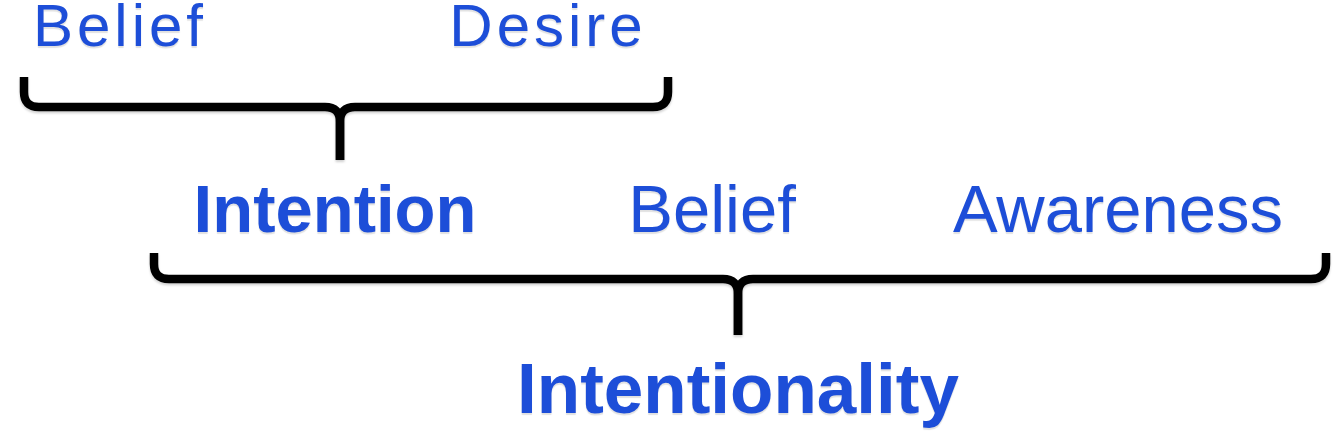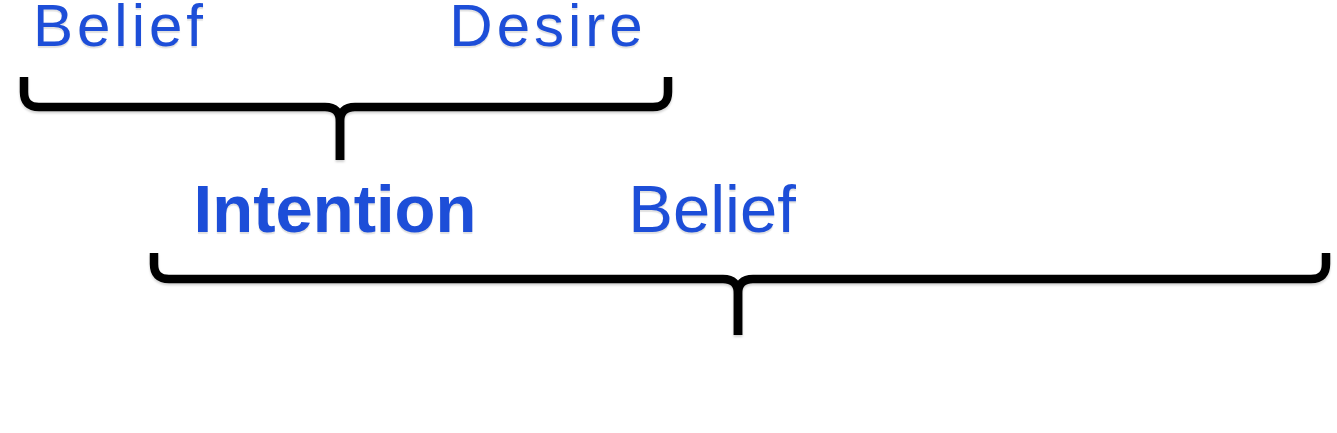--- a/index.html
+++ b/index.html
@@ -71,15 +71,17 @@
       <path d="M 154 253 L 154 264 Q 154 279 169 279 L 723 279 Q 738 279 738 294 L 738 335"></path>
       <path d="M 1326 253 L 1326 264 Q 1326 279 1311 279 L 753 279 Q 738 279 738 294 L 738 335"></path>
     </g>
   </svg>
 
   <span class="label row1" style="left:120px">Belief</span>
   <span class="label row1" style="left:548px">Desire</span>
 
   <span class="label row2 bold" style="left:335px">Intention</span>
   <span class="label row2" style="left:712px">Belief</span>
+  <span class="label row2" style="left:1118px">Awareness</span>
 
+  <span class="label row3" style="left:738px">Intentionality</span>
 
 </div>
 
 </body></html>

